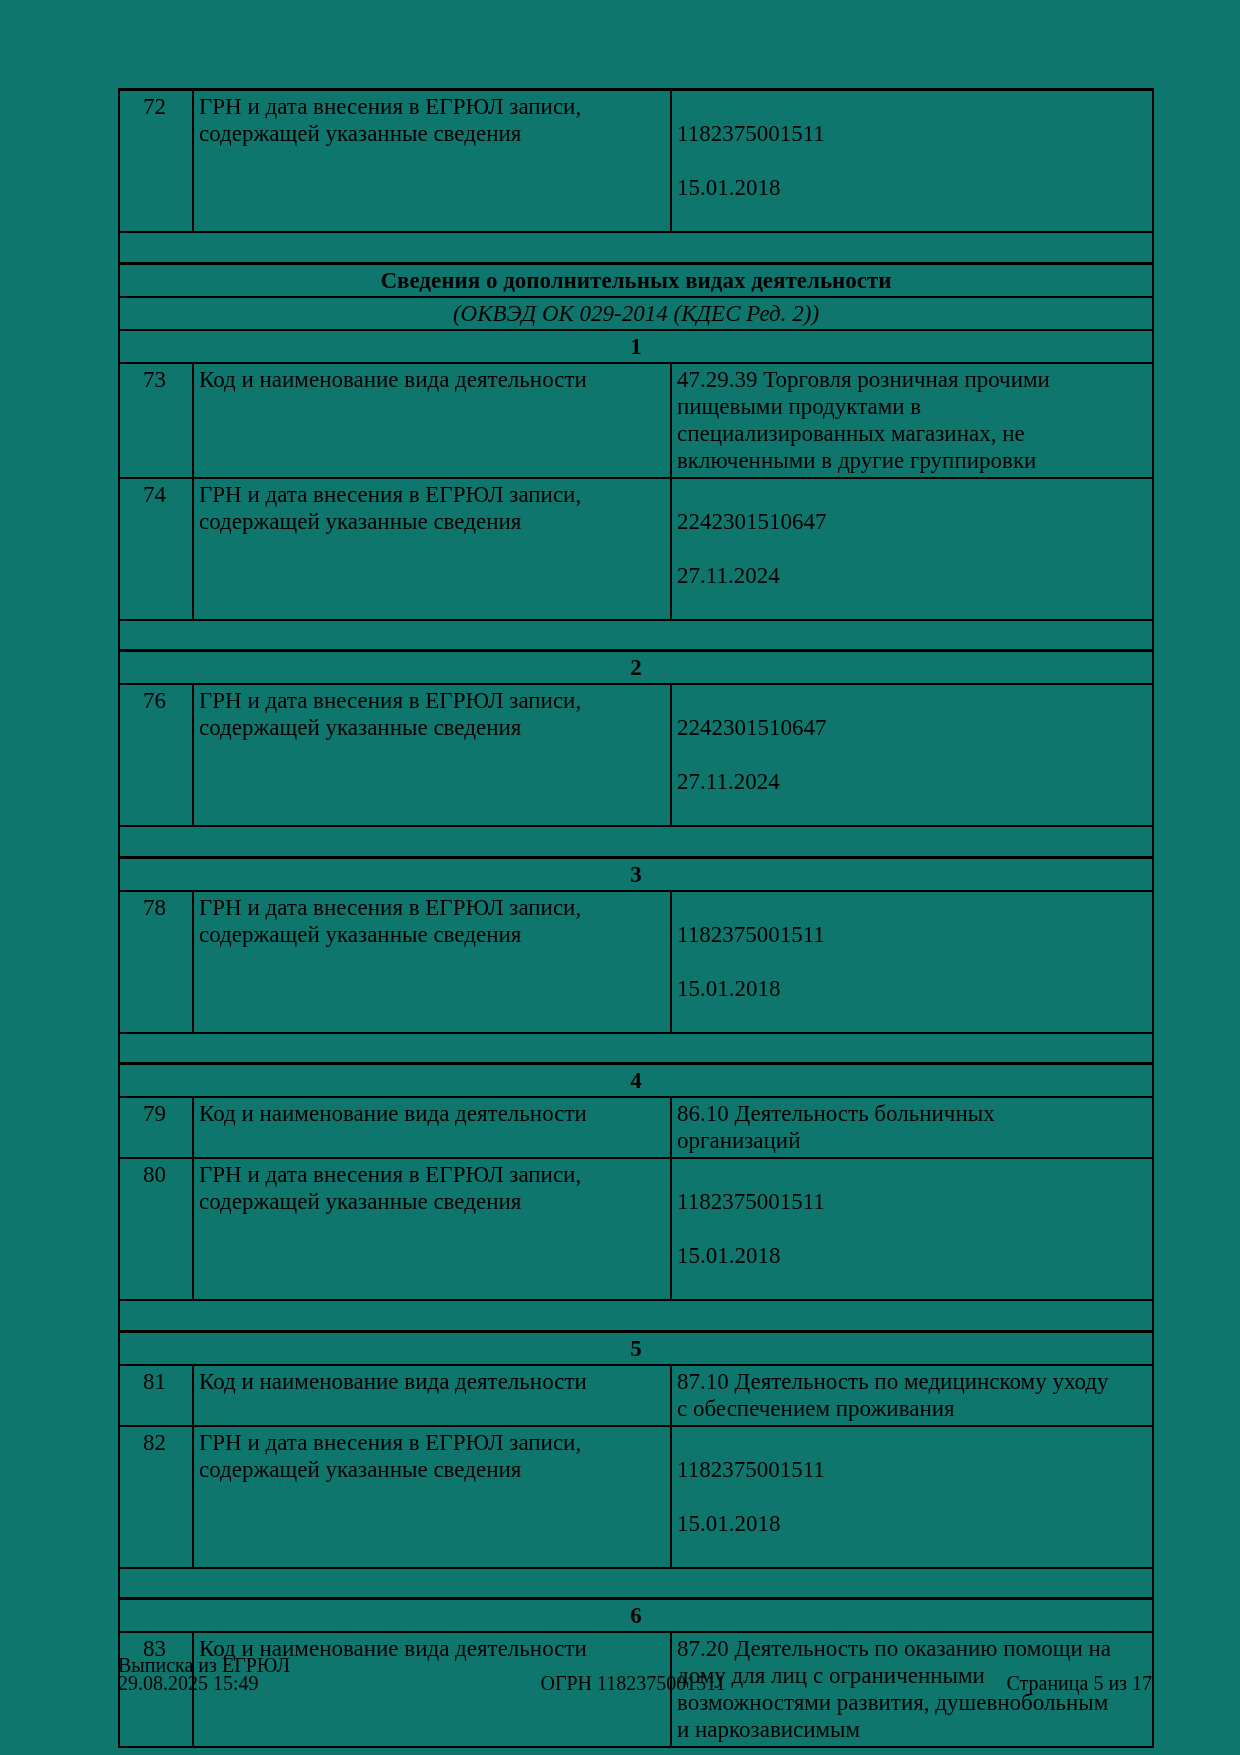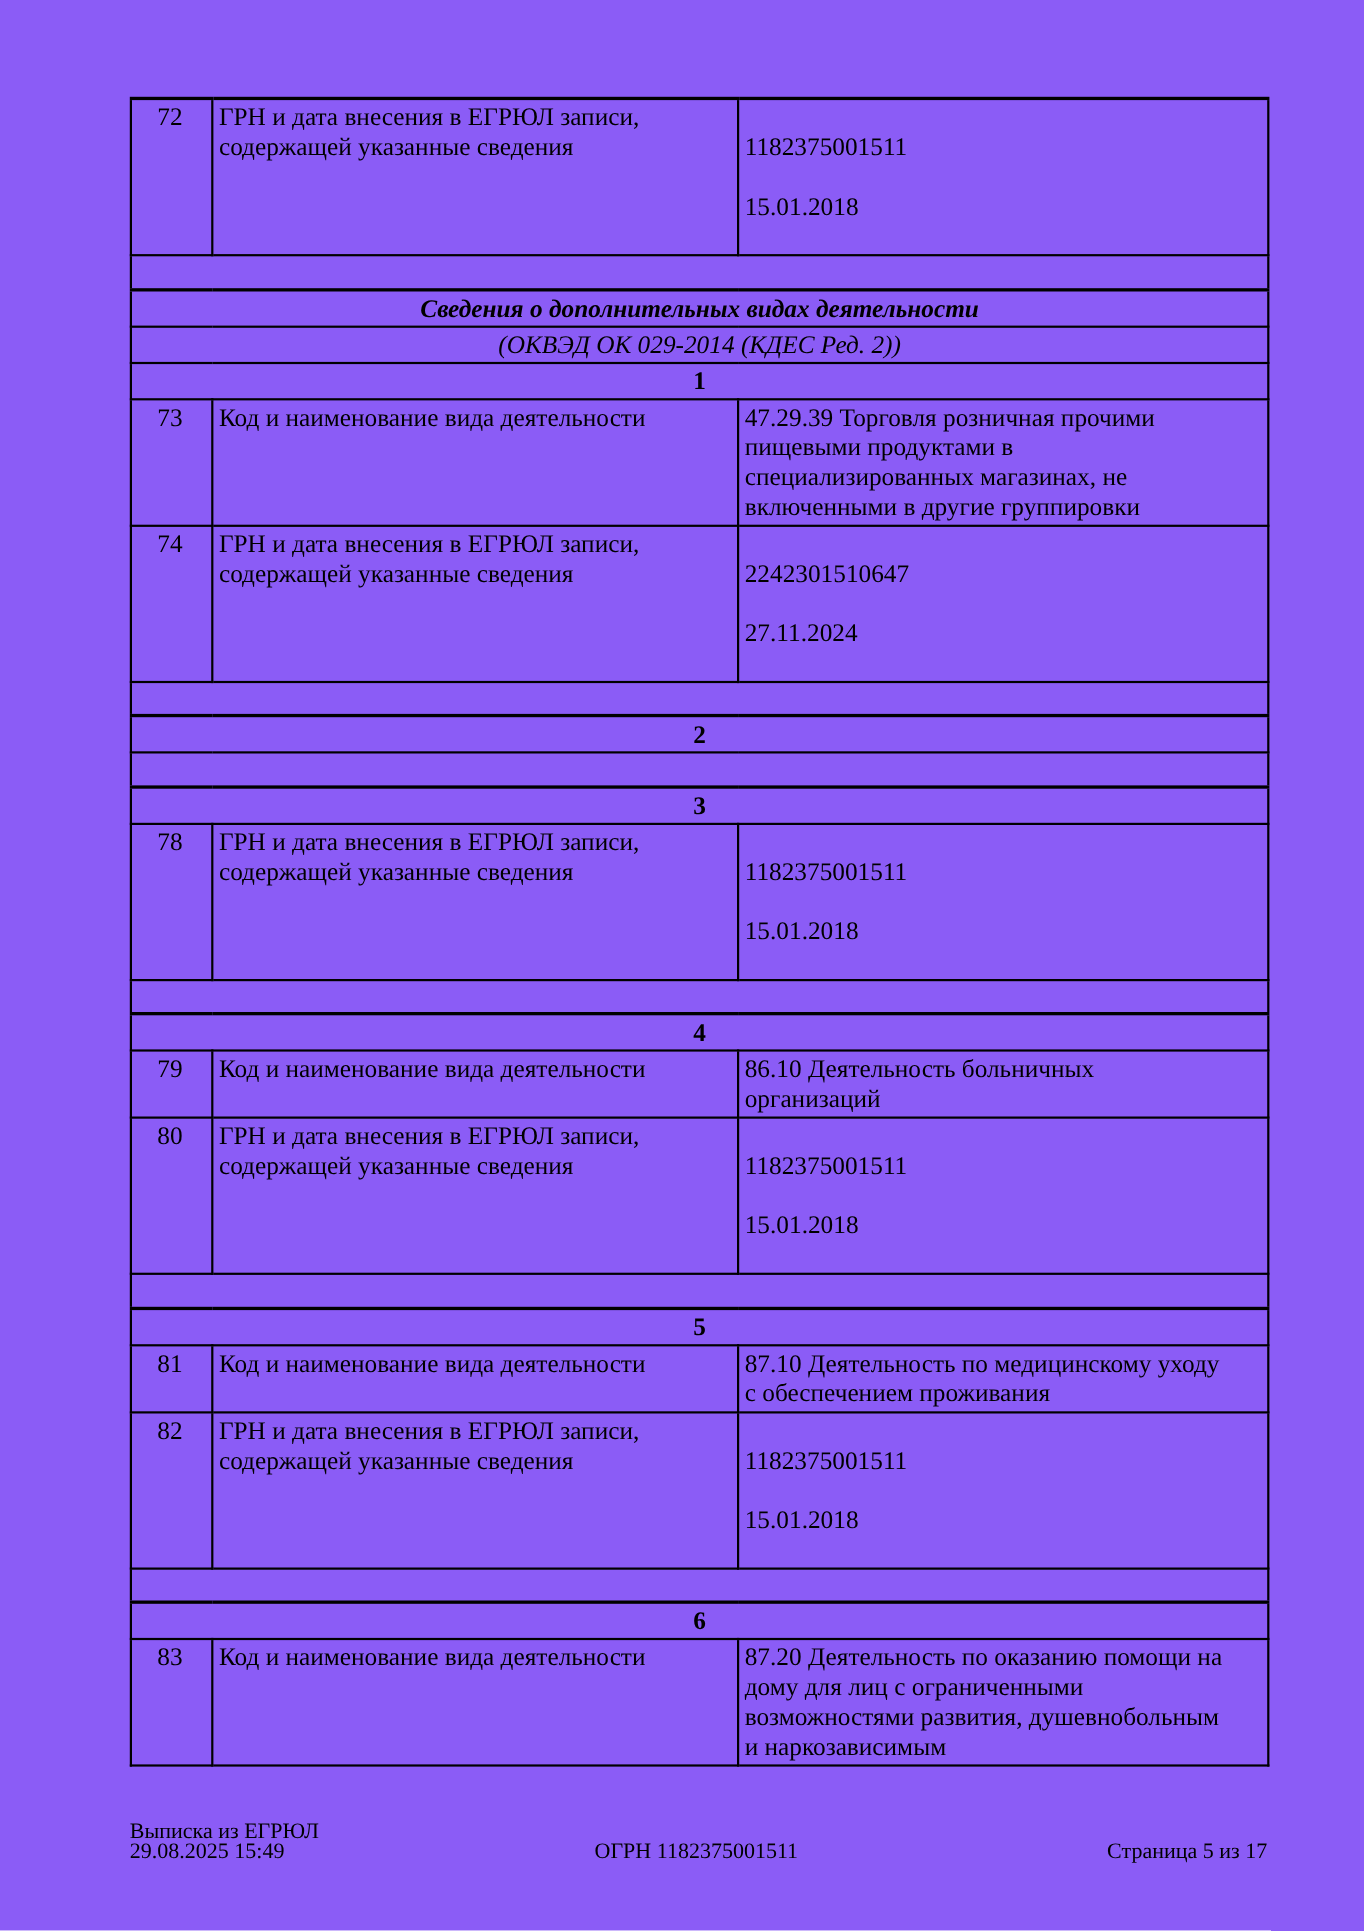--- a/index.html
+++ b/index.html
@@ -5,21 +5,21 @@
   * { box-sizing: border-box; margin: 0; padding: 0; }
   html, body { background: #ffffff; }
   body {
     width: 1240px; height: 1755px;
     font-family: "Liberation Serif", "DejaVu Serif", serif;
     color: #000000;
   }
   .page {
     position: relative;
     width: 1240px; height: 1755px;
-    background: #8b5cf6;
+    background: #0f766e;
     overflow: hidden;
   }
   table.doc {
     position: absolute;
     left: 118px; top: 88px;
     width: 1034px;
     border-collapse: collapse;
     table-layout: fixed;
   }
   table.doc td {
@@ -35,21 +35,21 @@
     padding-right: 2px;
   }
   td.c-label, td.c-value { white-space: pre-line; }
   tr.first-row td { border-top-width: 3px; }
   tr.sep-row td   { height: 31px; padding: 0; }
   tr.title-row td, tr.subtitle-row td, tr.secnum-row td {
     text-align: center;
     height: 33px;
     padding: 2px 4px;
   }
-  tr.title-row td  { font-weight: bold; font-style: italic; }
+  tr.title-row td  { font-weight: bold; }
   tr.subtitle-row td { font-style: italic; }
   tr.secnum-row td { font-weight: bold; }
   tr.thick-top td  { border-top-width: 3px; }
   .footer {
     position: absolute;
     left: 118px; top: 1656px;
     width: 1034px; height: 36px;
     font-size: 20px;
     line-height: 18px;
   }
@@ -115,20 +115,29 @@
         </td>
       </tr>
 
       <tr class="sep-row">
         <td colspan="3"></td>
       </tr>
 
       <tr class="secnum-row thick-top">
         <td colspan="3">2</td>
       </tr>
+      <tr class="data-row">
+        <td class="c-num">76</td>
+        <td class="c-label">ГРН и дата внесения в ЕГРЮЛ записи,
+содержащей указанные сведения</td>
+        <td class="c-value">
+          <div>2242301510647</div>
+          <div>27.11.2024</div>
+        </td>
+      </tr>
 
       <tr class="sep-row">
         <td colspan="3"></td>
       </tr>
 
       <tr class="secnum-row thick-top">
         <td colspan="3">3</td>
       </tr>
       <tr class="data-row">
         <td class="c-num">78</td>

